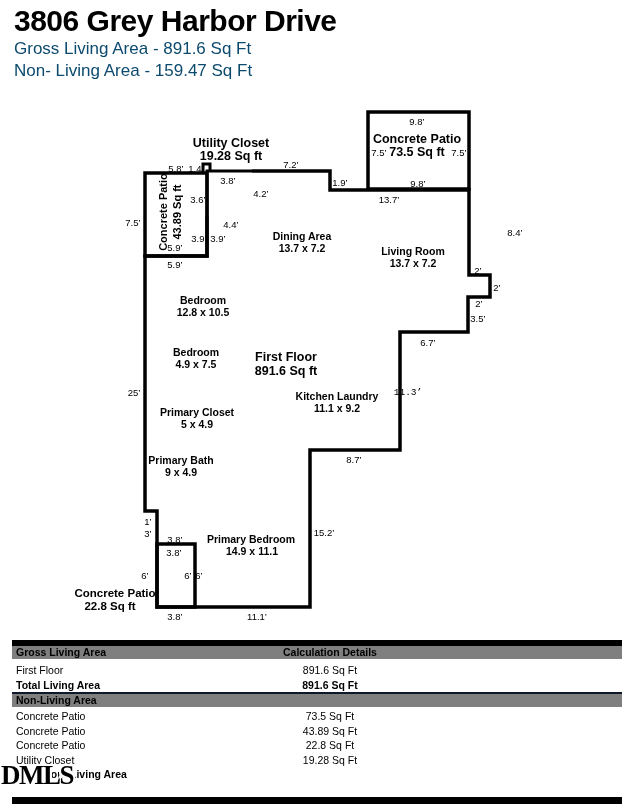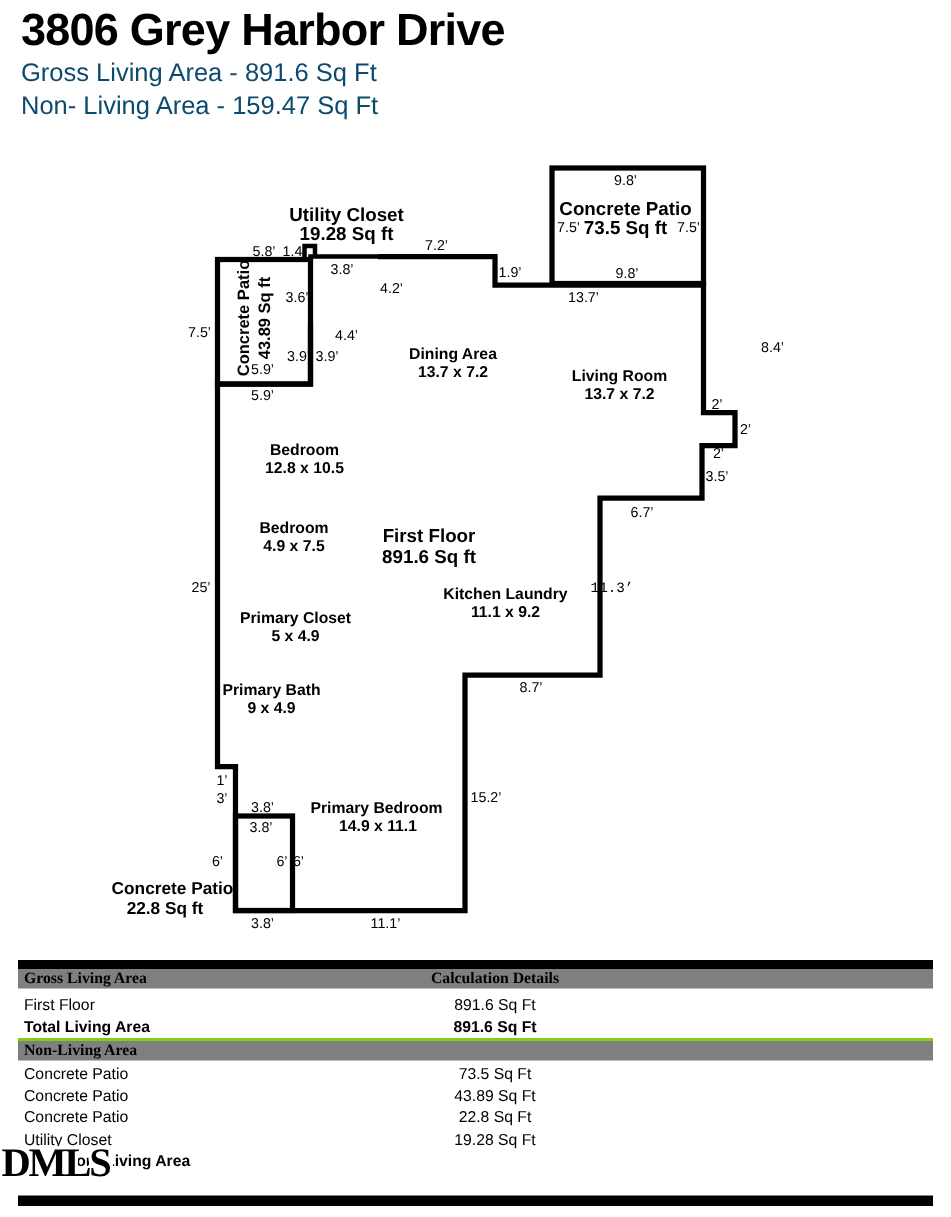--- a/index.html
+++ b/index.html
@@ -16,26 +16,26 @@
   .dim{font-size:9.5px;}
   .room{font-size:10.5px;font-weight:bold;}
   .t1{font-size:11.5px;font-weight:bold;}
   .t2{font-size:12.5px;font-weight:bold;}
   .rot1{font-size:11px;font-weight:bold;transform:translate(-50%,-50%) rotate(-90deg);}
   
   #tbl{position:absolute;left:12px;top:640px;width:610px;}
   .bar{background:#000;height:6px;width:610px;}
   #tbl-title{height:12px;padding-top:1px;text-align:center;font-size:11px;font-weight:bold;}
   .band{position:relative;background:#7f7f7f;height:13px;line-height:13px;}
-  .band.b2{border-top:2px solid #84cc16;}
+  .band.b2{border-top:2px solid #0f172a;}
   .trow{position:relative;height:14.5px;line-height:14.5px;}
   .cell-l{position:absolute;left:4px;top:0;font-size:10.5px;}
   .cell-v{position:absolute;left:88px;top:0;width:460px;text-align:center;font-size:10.5px;}
   .bold .cell-l,.bold .cell-v{font-weight:bold;}
-  .band .cell-l,.band .cell-v{font-weight:bold;font-family:Liberation Serif, serif;}
+  .band .cell-l,.band .cell-v{font-weight:bold;}
   #rows1{margin-top:4px;}
   #rows2{margin-top:2px;}
   #botbar{position:absolute;left:12px;top:797px;width:610px;height:7px;background:#000;}
   
   #wm{position:absolute;left:1px;top:760px;font-family:"Liberation Serif",serif;
       font-size:27px;font-weight:bold;letter-spacing:-1.5px;color:#000;z-index:5;
       text-shadow:-2px 0 0 #fff,2px 0 0 #fff,0 -2px 0 #fff,0 2px 0 #fff,-2px -2px 0 #fff,2px 2px 0 #fff,-2px 2px 0 #fff,2px -2px 0 #fff;}
 </style>
 </head>
 <body>

